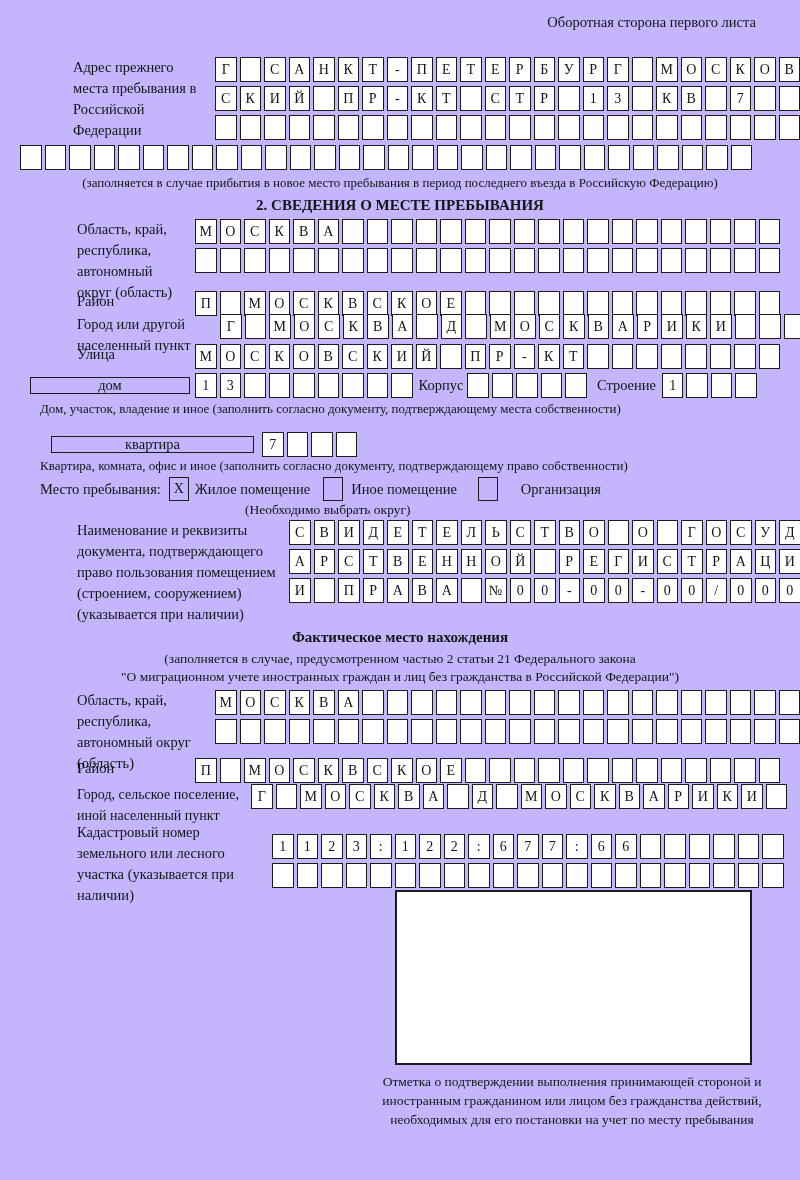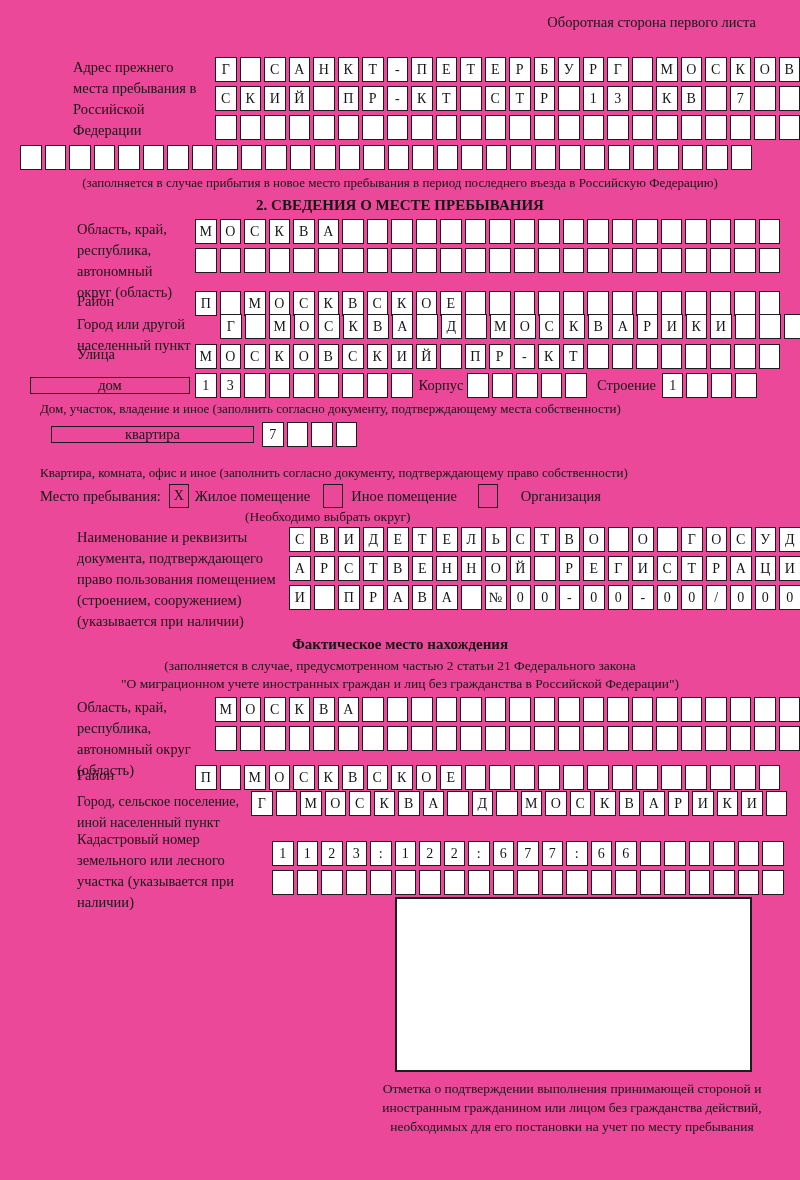--- a/index.html
+++ b/index.html
@@ -2,21 +2,21 @@
 <html><head>
 <meta charset="utf-8">
 <style>
   * { margin:0; padding:0; box-sizing:border-box; }
   html,body { background:#ffffff; }
   body {
     width:800px; height:1180px;
     font-family:"Liberation Serif","DejaVu Serif",serif;
     color:#151515;
   }
-  .page { position:relative; width:800px; height:1180px; overflow:hidden; background:#ec4899; }
+  .page { position:relative; width:800px; height:1180px; overflow:hidden; background:#c4b5fd; }
 
   .corner { padding-top:14px; padding-right:44px; text-align:right; font-size:14.5px; }
 
   .lbl { font-size:14.5px; line-height:21px;margin-left:37px; }
   .caption { font-size:13px; line-height:15px; }
   .center { text-align:center; }
   .h2 { text-align:center; font-weight:bold; font-size:15px; line-height:20px; margin-top:5px; }
 
   .frow { display:flex; align-items:flex-start; }
   .cellrow { display:flex; gap:3px; }
@@ -52,24 +52,24 @@
   .widebox { border:1.5px solid #1c1c1c; height:17px; display:flex; align-items:center; justify-content:center; font-size:14.5px; }
   .dom-row { margin-top:4px; margin-left:30px; align-items:center; }
   .dom-box { width:160px; }
   .dom-row .cells-house { margin-left:5px; }
   .inline-lbl { font-size:14.5px; line-height:25px; }
   .lbl-korpus { margin-left:6px; margin-right:4px; }
   .cells-korpus {}
   .lbl-stroenie { margin-left:10px; margin-right:6px; }
   .cap-house { margin-top:3px; margin-left:40px; }
 
-  .flat-row { margin-top:6px; margin-left:30px; align-items:center;padding-left:21px; }
+  .flat-row { margin-top:16px; margin-left:30px; align-items:center;padding-left:21px; }
   .flat-box { width:203px; }
   .flat-row .cellrow { margin-left:8px; }
-  .cap-flat { margin-top:18px; margin-left:40px; }
+  .cap-flat { margin-top:1px; margin-left:40px; }
 
   .stay-row { margin-top:4px; margin-left:40px; align-items:center; font-size:14.5px; }
   .chk { width:20px; height:24px; border:1.5px solid #1c1c1c; display:flex; align-items:center; justify-content:center; font-size:14px; }
   .stay-lbl { margin-right:8px; }
   .opt1 { margin-left:6px; margin-right:13px; }
   .opt2 { margin-left:8px; margin-right:21px; }
   .opt3 { margin-left:23px; }
   .stay-note { margin-top:1px; margin-left:245px; font-size:13.5px; line-height:16px; }
 
   .f-doc { margin-top:2px; margin-left:40px; }

